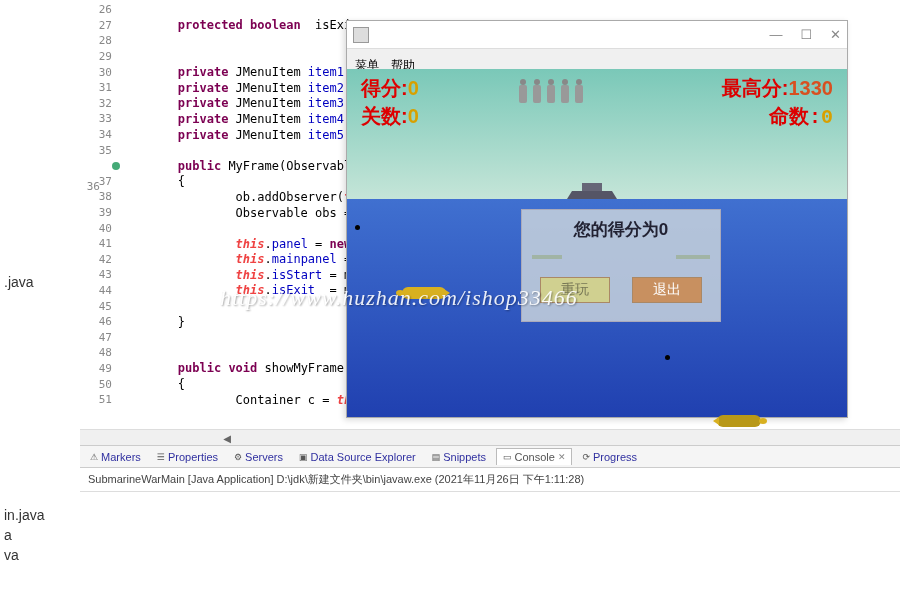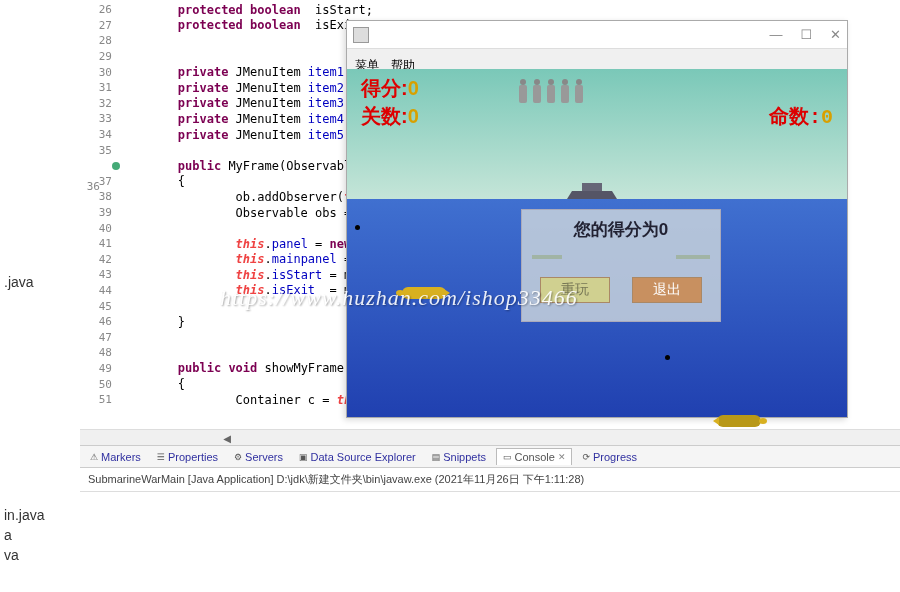--- a/index.html
+++ b/index.html
@@ -90,21 +90,20 @@
       <div class="file-item">a</div>
       <div class="file-item">va</div>
     </div>
   </div>
 
   <div class="right-area">
     <div class="code-editor">
       <div class="code-lines" id="code-lines">
           <div class="code-line">
             <span class="line-num">26</span>
-            <span class="line-content">&nbsp;&nbsp;&nbsp;&nbsp;&nbsp;&nbsp;&nbsp;&nbsp;<span class="kw">protected</span><span class="kw"> boolean</span><span class="ident">  isStart;</span></span>
           </div>
           <div class="code-line">
             <span class="line-num">27</span>
             <span class="line-content">&nbsp;&nbsp;&nbsp;&nbsp;&nbsp;&nbsp;&nbsp;&nbsp;<span class="kw">protected</span><span class="kw"> boolean</span><span class="ident">  isExit;</span></span>
           </div>
           <div class="code-line">
             <span class="line-num">28</span>
             <span class="line-content">&nbsp;&nbsp;&nbsp;&nbsp;&nbsp;&nbsp;&nbsp;&nbsp;</span>
           </div>
           <div class="code-line">
@@ -260,20 +259,24 @@
     <div class="sky"></div>
     <div class="sea"></div>
 
     <div class="hud" style="top:6px; left:14px;">
       <span class="hud-label">得分:</span>
         <span class="hud-value">0</span>
     </div>
     <div class="hud" style="top:34px; left:14px;">
       <span class="hud-label">关数:</span>
         <span class="hud-value">0</span>
+    </div>
+    <div class="hud" style="top:6px; right:14px;">
+      <span class="hud-label">最高分:</span>
+        <span class="hud-value-alt">1330</span>
     </div>
     <div class="hud" style="top:34px; right:14px;font-family:Liberation Mono, monospace;">
       <span class="hud-label">命数:</span>
         <span class="hud-value">0</span>
     </div>
 
     <div class="bombs">
       <div class="bomb"></div>
       <div class="bomb"></div>
       <div class="bomb"></div>

